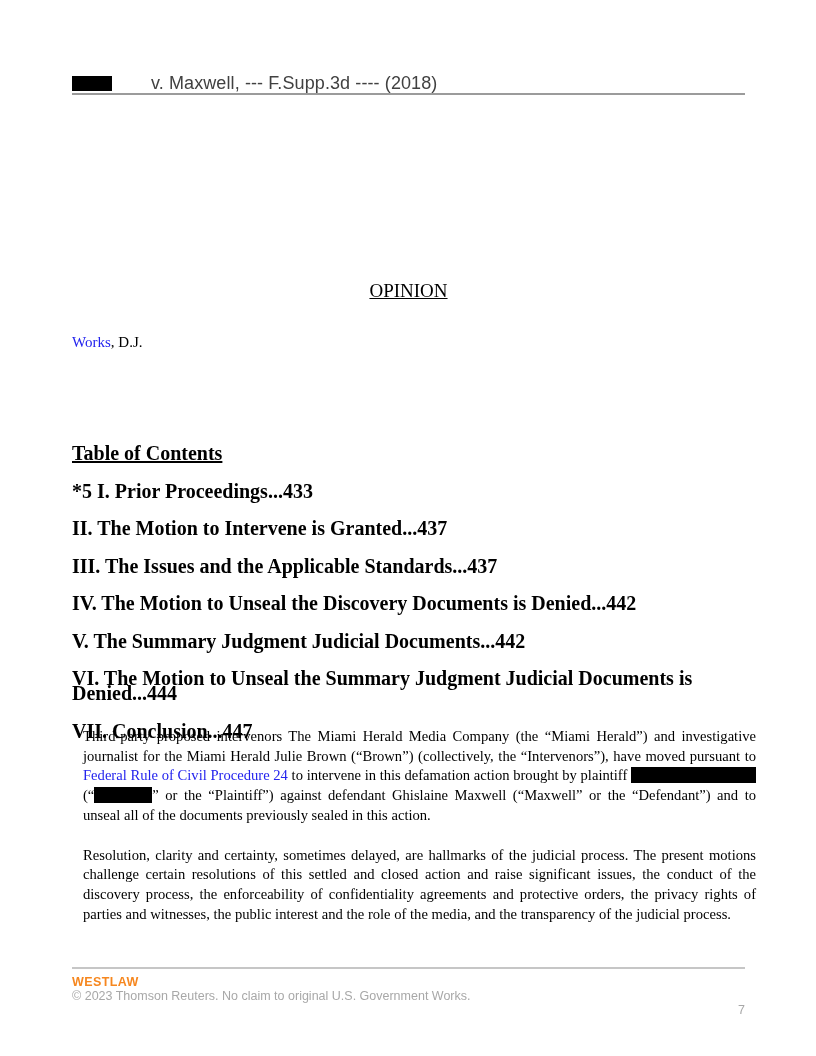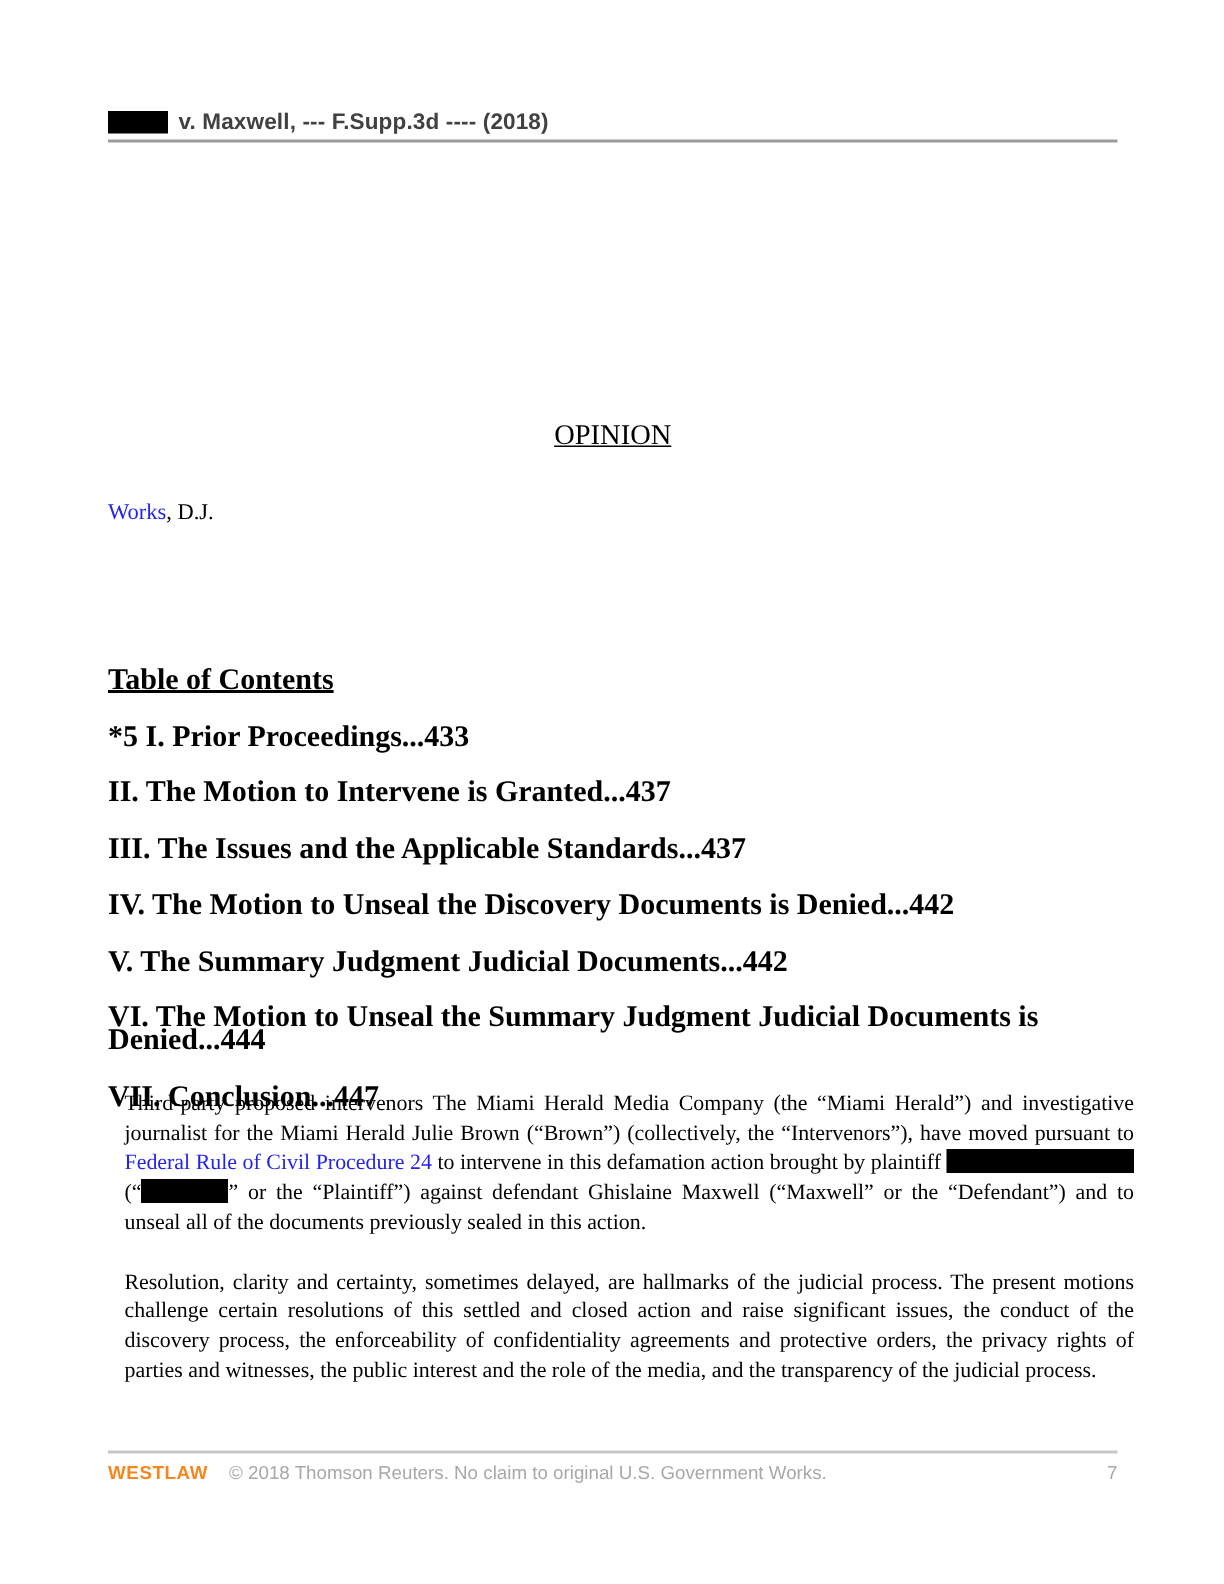--- a/index.html
+++ b/index.html
@@ -28,24 +28,25 @@
     gap: 7px;
     font-family: "Liberation Sans", sans-serif;
   }
   .header-redaction {
     display: inline-block;
     width: 40px;
     height: 15px;
     background: #000000;
   }
   .header-citation {
-    font-size: 15px;
-    font-weight: bold;
+    font-size: 18px;
+    font-weight: normal;
     color: var(--header-text, #414141);
     letter-spacing: 0.1px;
+    margin-left: 32px;
   }
   .header-rule {
     position: absolute;
     left: 72px;
     right: 71px;
     top: 93px;
     height: 2px;
     background: var(--rule-gray, #9b9b9b);
   }
 
@@ -128,20 +129,21 @@
   .doc-footer {
     position: absolute;
     left: 72px;
     right: 71px;
     top: 975px;
     display: flex;
     align-items: baseline;
     font-family: "Liberation Sans", sans-serif;
     font-size: 12.5px;
     color: var(--footer-text, #a8a8a8);
+    flex-direction: column;
   }
   .footer-brand {
     color: var(--brand-orange, #f6871f);
     font-weight: bold;
     font-size: 12.5px;
     letter-spacing: 0.4px;
     margin-right: 14px;
   }
   .footer-page-number {
     margin-left: auto;
@@ -174,17 +176,17 @@
   </div>
 
   <div class="body-text">
     <p class="para">Third-party proposed intervenors The Miami Herald Media Company (the “Miami Herald”) and investigative journalist for the Miami Herald Julie Brown (“Brown”) (collectively, the “Intervenors”), have moved pursuant to <a class="doc-link">Federal Rule of Civil Procedure 24</a> to intervene in this defamation action brought by plaintiff <span class="redaction" style="width: 125px;"></span> (“<span class="redaction" style="width: 58px;"></span>” or the “Plaintiff”) against defendant Ghislaine Maxwell (“Maxwell” or the “Defendant”) and to unseal all of the documents previously sealed in this action.</p>
     <p class="para">Resolution, clarity and certainty, sometimes delayed, are hallmarks of the judicial process. The present motions challenge certain resolutions of this settled and closed action and raise significant issues, the conduct of the discovery process, the enforceability of confidentiality agreements and protective orders, the privacy rights of parties and witnesses, the public interest and the role of the media, and the transparency of the judicial process.</p>
   </div>
 
   <div class="footer-rule"></div>
   <footer class="doc-footer">
     <span class="footer-brand">WESTLAW</span>
-    <span class="footer-copyright">© 2018 Thomson Reuters. No claim to original U.S. Government Works.</span>
+    <span class="footer-copyright">© 2023 Thomson Reuters. No claim to original U.S. Government Works.</span>
     <span class="footer-page-number">7</span>
   </footer>
 
 </div>
 
 </body></html>

